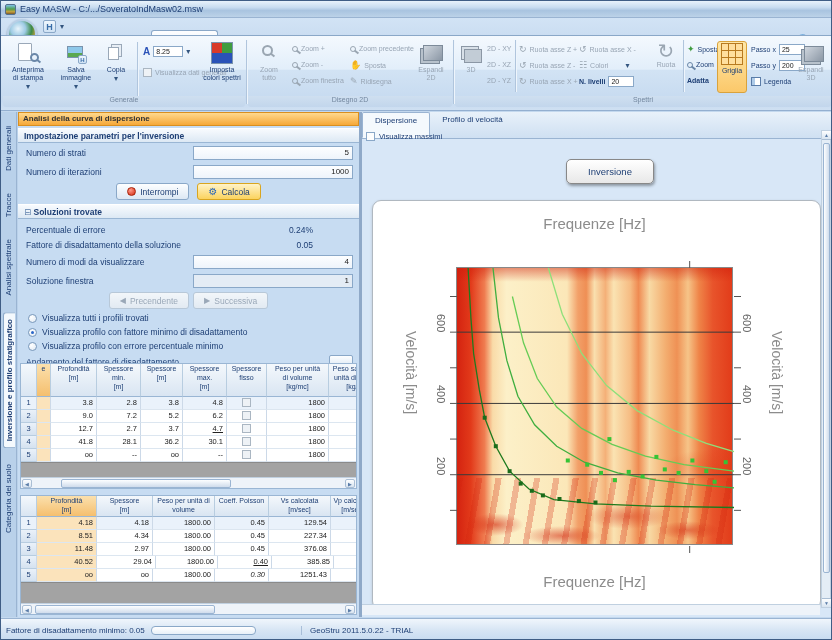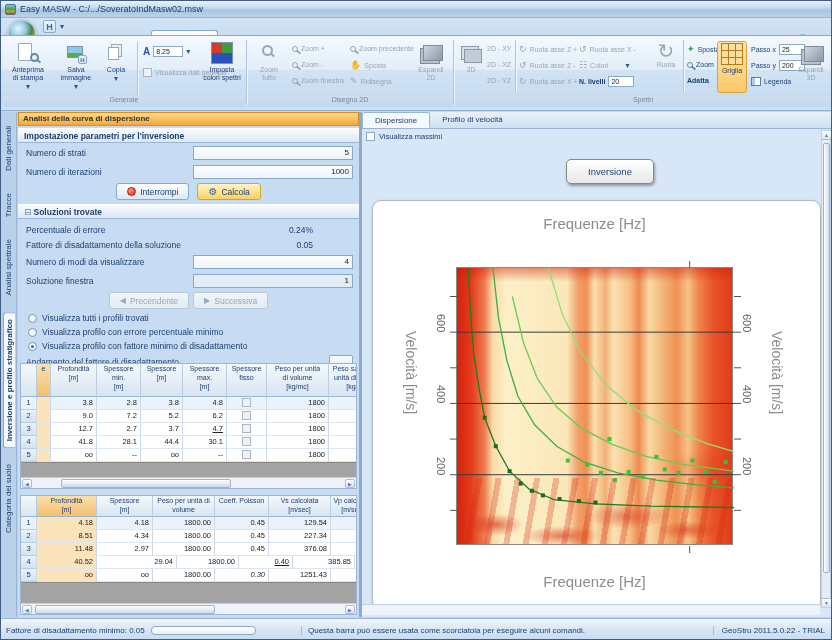--- a/index.html
+++ b/index.html
@@ -97,21 +97,21 @@
   .td.ctr{text-align:center;padding-right:0;}
   .trow.first .td{background:#eaf2fb;} .trow.first .td.sel{background:#fbe3bb;}
   .tfill{flex:1;background:#a3a3a3;border-top:1px solid #8a8a8a;}
   .hscroll{flex:none;height:11px;background:#eef3f9;border-top:1px solid #c0d0e0;position:relative;}
   .hs-arrow{position:absolute;top:1px;width:10px;height:9px;background:linear-gradient(180deg,#fdfeff,#d8e4f0);border:1px solid #aabed4;border-radius:2px;font-size:5px;color:#5a7ca8;text-align:center;line-height:9px;}
   .hs-thumb{position:absolute;top:1px;height:9px;background:linear-gradient(180deg,#fdfeff,#cfdcec);border:1px solid #9ab4d2;border-radius:2px;}
   
   .split{position:absolute;left:358px;top:0;width:3px;height:505px;background:#8fa9c8;}
   
   .rpanel{position:absolute;left:361px;top:0;width:471px;height:505px;background:#d8e7f7;}
-  .rtabs2{position:absolute;left:0;top:0;width:471px;height:17px;background:linear-gradient(180deg,#e8f1fa,#cfe0f2);border-bottom:1px solid #9ab4d2;display:flex;}
+  .rtabs2{position:absolute;left:0;top:0;width:471px;height:27px;background:linear-gradient(180deg,#e8f1fa,#cfe0f2);border-bottom:1px solid #9ab4d2;display:flex;}
   .rtab2{padding:3px 12px;font-size:8px;color:#1d3e74;}
   .rtab2.active{background:#f4f9fd;border:1px solid #9ab4d2;border-bottom:1px solid #f4f9fd;border-radius:2px 2px 0 0;}
   .chkrow{position:absolute;left:4px;top:20px;display:flex;align-items:center;gap:4px;font-size:7.5px;color:#1d3e74;}
   .invbtn{position:absolute;left:204px;top:47px;width:88px;height:25px;background:linear-gradient(180deg,#fff,#e8e8e8);
     border:1px solid #888;border-radius:5px;box-shadow:1px 2px 3px rgba(0,0,0,.35);font-size:9.5px;color:#1d3e74;text-align:center;line-height:23px;}
   .card{position:absolute;left:10px;top:88px;width:449px;height:410px;background:#fff;border:1px solid #b0b8c0;border-radius:9px;box-shadow:0 1px 3px rgba(0,0,0,.15);}
   .ctitle{position:absolute;left:83px;width:277px;text-align:center;font-size:15px;color:#8c8c8c;}
   .plot{position:absolute;left:83px;top:66px;width:277px;height:278px;border:1px solid #888;}
   .heat,.heat-top,.heat-stripes{position:absolute;left:0;top:0;right:0;bottom:0;}
   .heat-top{background:
@@ -397,26 +397,26 @@
         <div class="btn dis">
             <span class="arric">▶</span>
             <span>Successiva</span>
           </div>
       </div>
       <div class="radiorow">
           <span class="radio"></span>
           <span>Visualizza tutti i profili trovati</span>
         </div>
       <div class="radiorow">
+          <span class="radio sel"></span>
+          <span>Visualizza profilo con fattore minimo di disadattamento</span>
+        </div>
+      <div class="radiorow">
           <span class="radio"></span>
           <span>Visualizza profilo con errore percentuale minimo</span>
-        </div>
-      <div class="radiorow">
-          <span class="radio sel"></span>
-          <span>Visualizza profilo con fattore minimo di disadattamento</span>
         </div>
       <div class="frow" style="height:17px;">
           <span>Andamento del fattore di disadattamento</span>
         <span class="dots">...</span>
         </div>
 
       <div class="tbl" id="table1" style="top:251px;height:126px;">
         <div class="tbl-head">
             <div class="th" style="width: 16px; height: 33px;"></div>
             <div class="th sel" style="width: 14px; height: 33px;">e</div>
@@ -471,21 +471,21 @@
               <div class="td" style="width: 44px; text-decoration: underline;">4.7</div>
               <div class="td ctr" style="width: 40px;"><span class="chk dis"></span></div>
               <div class="td" style="width: 62px;">1800</div>
               <div class="td" style="width: 58px;">1800</div>
             </div>
             <div class="trow">
               <div class="td rn" style="width: 16px;">4</div>
               <div class="td sel" style="width: 14px;"></div>
               <div class="td" style="width: 46px;">41.8</div>
               <div class="td" style="width: 44px;">28.1</div>
-              <div class="td" style="width: 42px;">44.4</div>
+              <div class="td" style="width: 42px;">36.2</div>
               <div class="td" style="width: 44px;">30.1</div>
               <div class="td ctr" style="width: 40px;"><span class="chk dis"></span></div>
               <div class="td" style="width: 62px;">1800</div>
               <div class="td" style="width: 58px;">1800</div>
             </div>
             <div class="trow">
               <div class="td rn" style="width: 16px;">5</div>
               <div class="td sel" style="width: 14px;"></div>
               <div class="td" style="width: 46px;">oo</div>
               <div class="td" style="width: 44px;">--</div>
@@ -543,21 +543,21 @@
               <div class="td sel" style="width: 60px;">11.48</div>
               <div class="td" style="width: 56px;">2.97</div>
               <div class="td" style="width: 62px;">1800.00</div>
               <div class="td" style="width: 54px;">0.45</div>
               <div class="td" style="width: 62px;">376.08</div>
               <div class="td" style="width: 44px;"></div>
             </div>
             <div class="trow">
               <div class="td rn" style="width: 16px;">4</div>
               <div class="td sel" style="width: 60px;">40.52</div>
-              <div class="td" style="width: 80px;">29.04</div>
+              <div class="td" style="width: 59px;">29.04</div>
               <div class="td" style="width: 62px;">1800.00</div>
               <div class="td" style="width: 54px; text-decoration: underline;">0.40</div>
               <div class="td" style="width: 62px;">385.85</div>
               <div class="td" style="width: 44px;"></div>
             </div>
             <div class="trow">
               <div class="td rn" style="width: 16px;">5</div>
               <div class="td sel" style="width: 60px;">oo</div>
               <div class="td" style="width: 56px;">oo</div>
               <div class="td" style="width: 62px;">1800.00</div>
@@ -665,16 +665,15 @@
       </div>
       <div class="rbot"></div>
     </div>
   </div>
 
   <div class="status">
     <div class="st-left">
       <span>Fattore di disadattamento minimo: 0.05</span>
       <span class="pbar"></span>
     </div>
-    <div class="st-mid">Questa barra può essere usata come scorciatoia per eseguire alcuni comandi.</div>
     <div class="st-right">GeoStru 2011.5.0.22 - TRIAL</div>
   </div>
 </div>
 
 </body></html>

